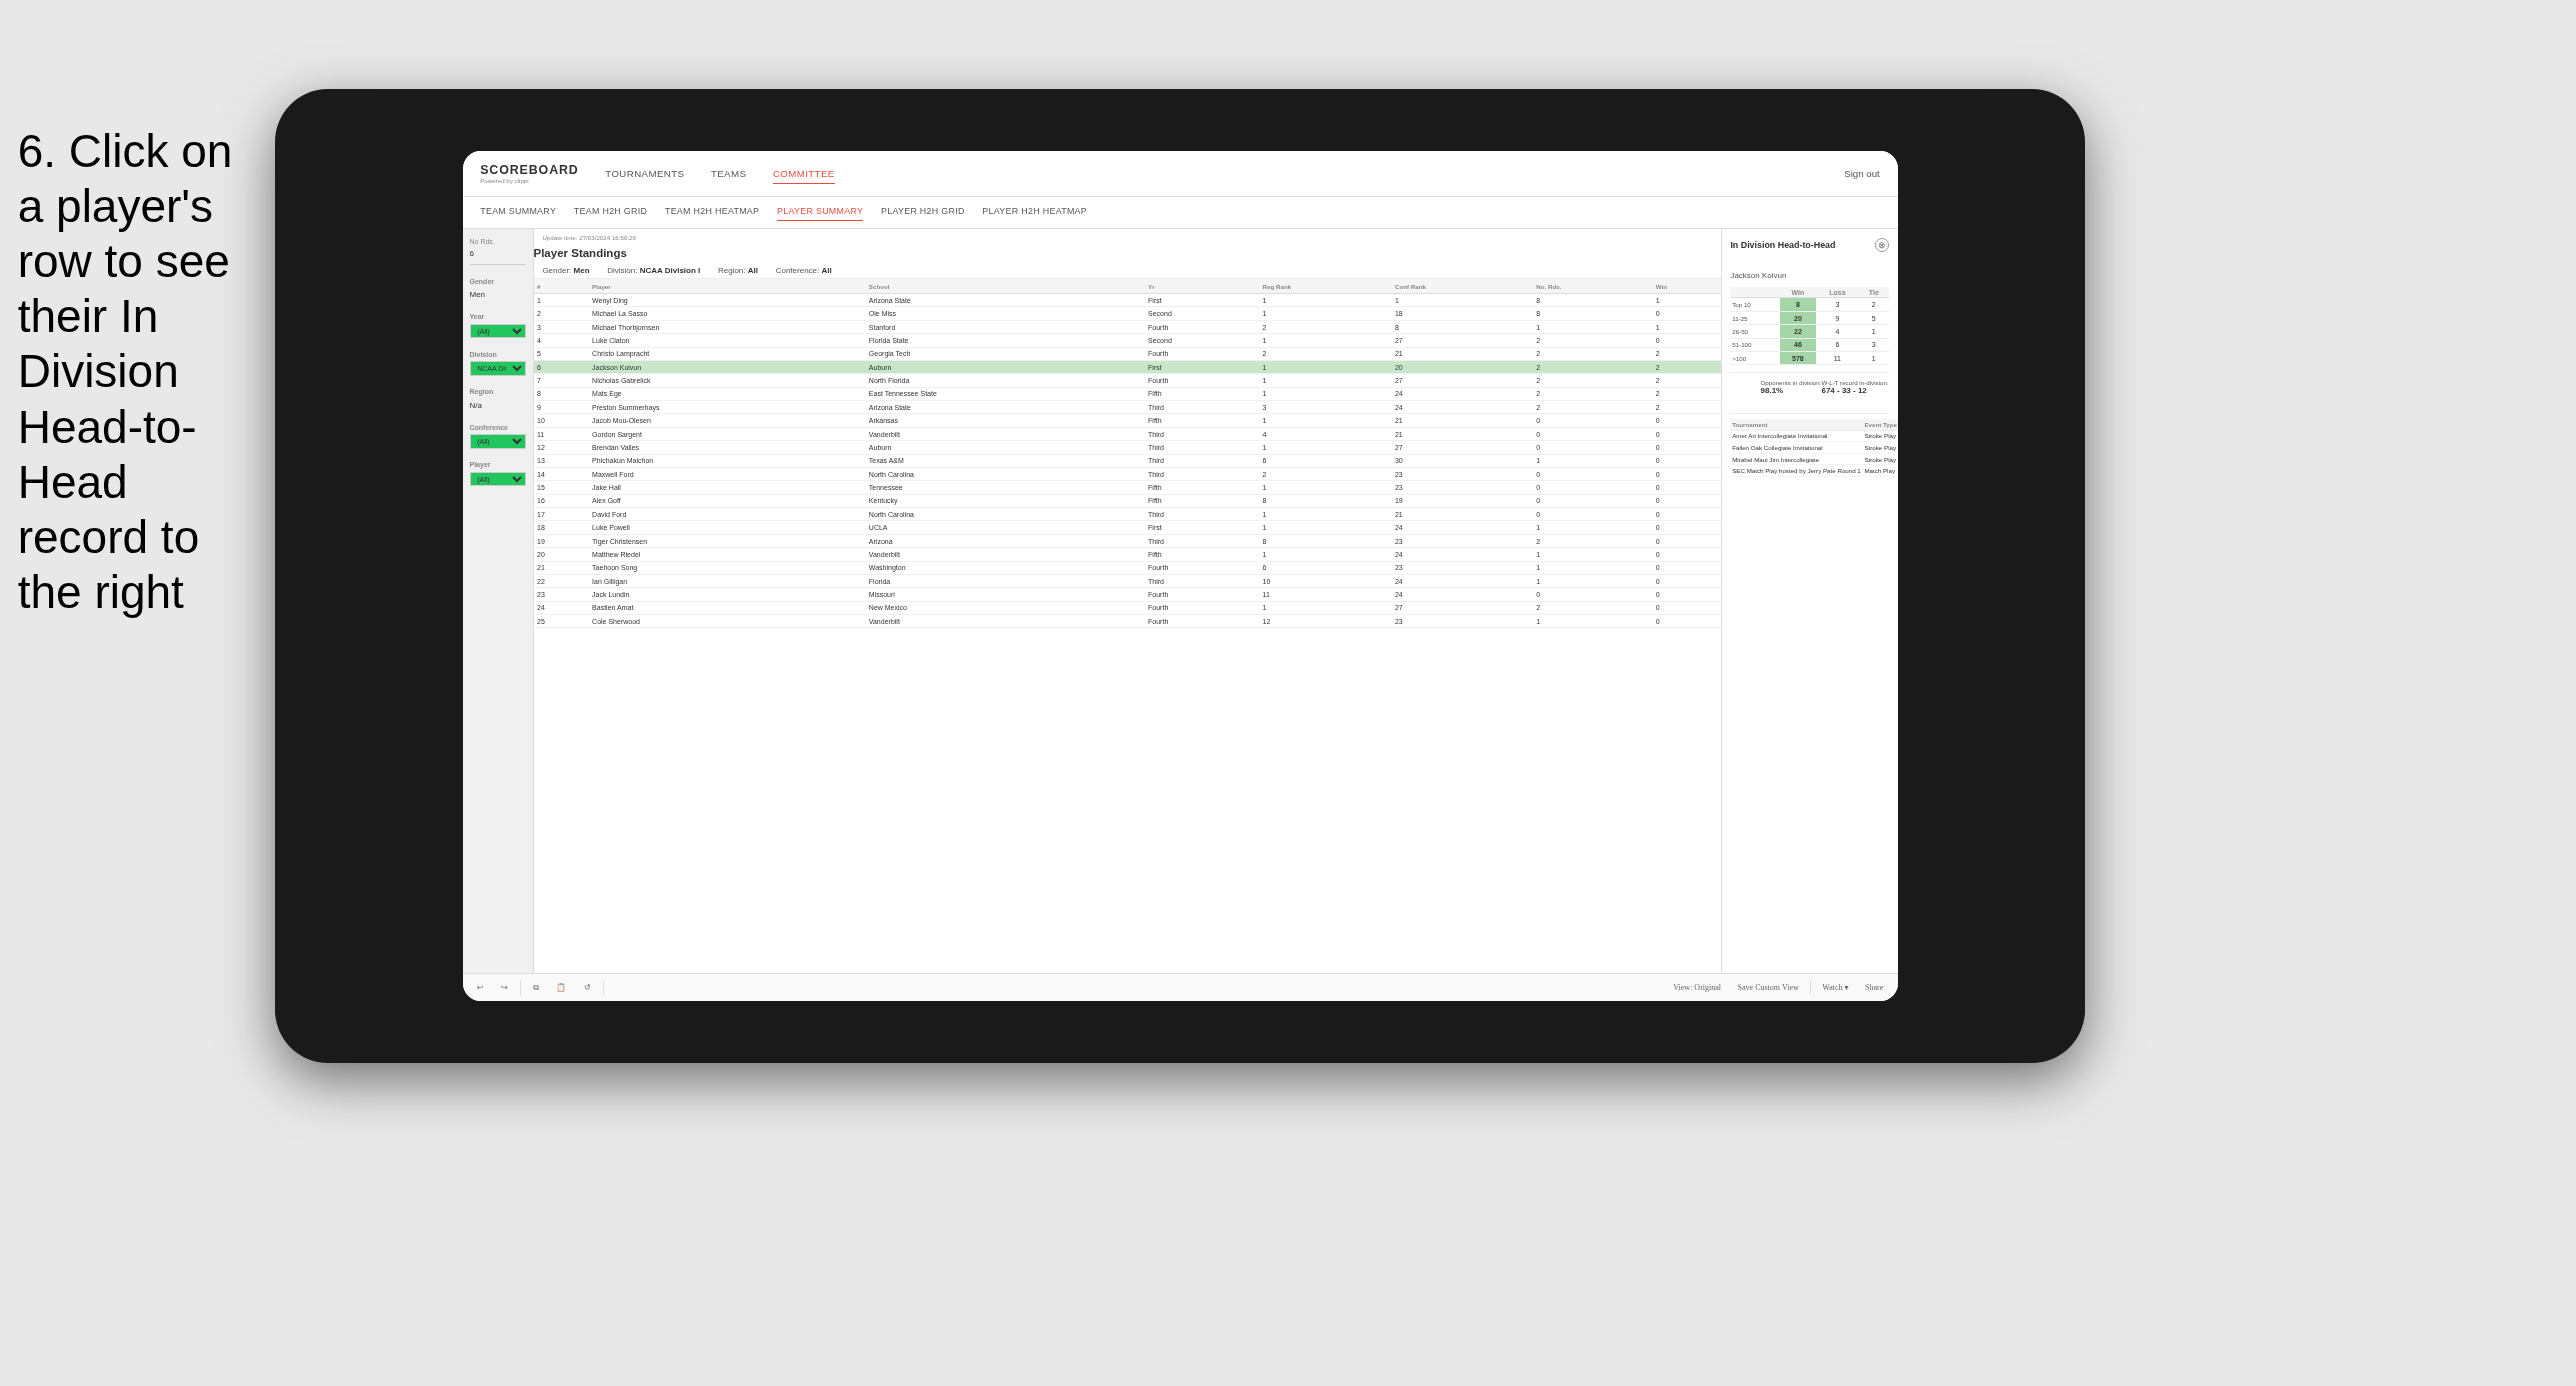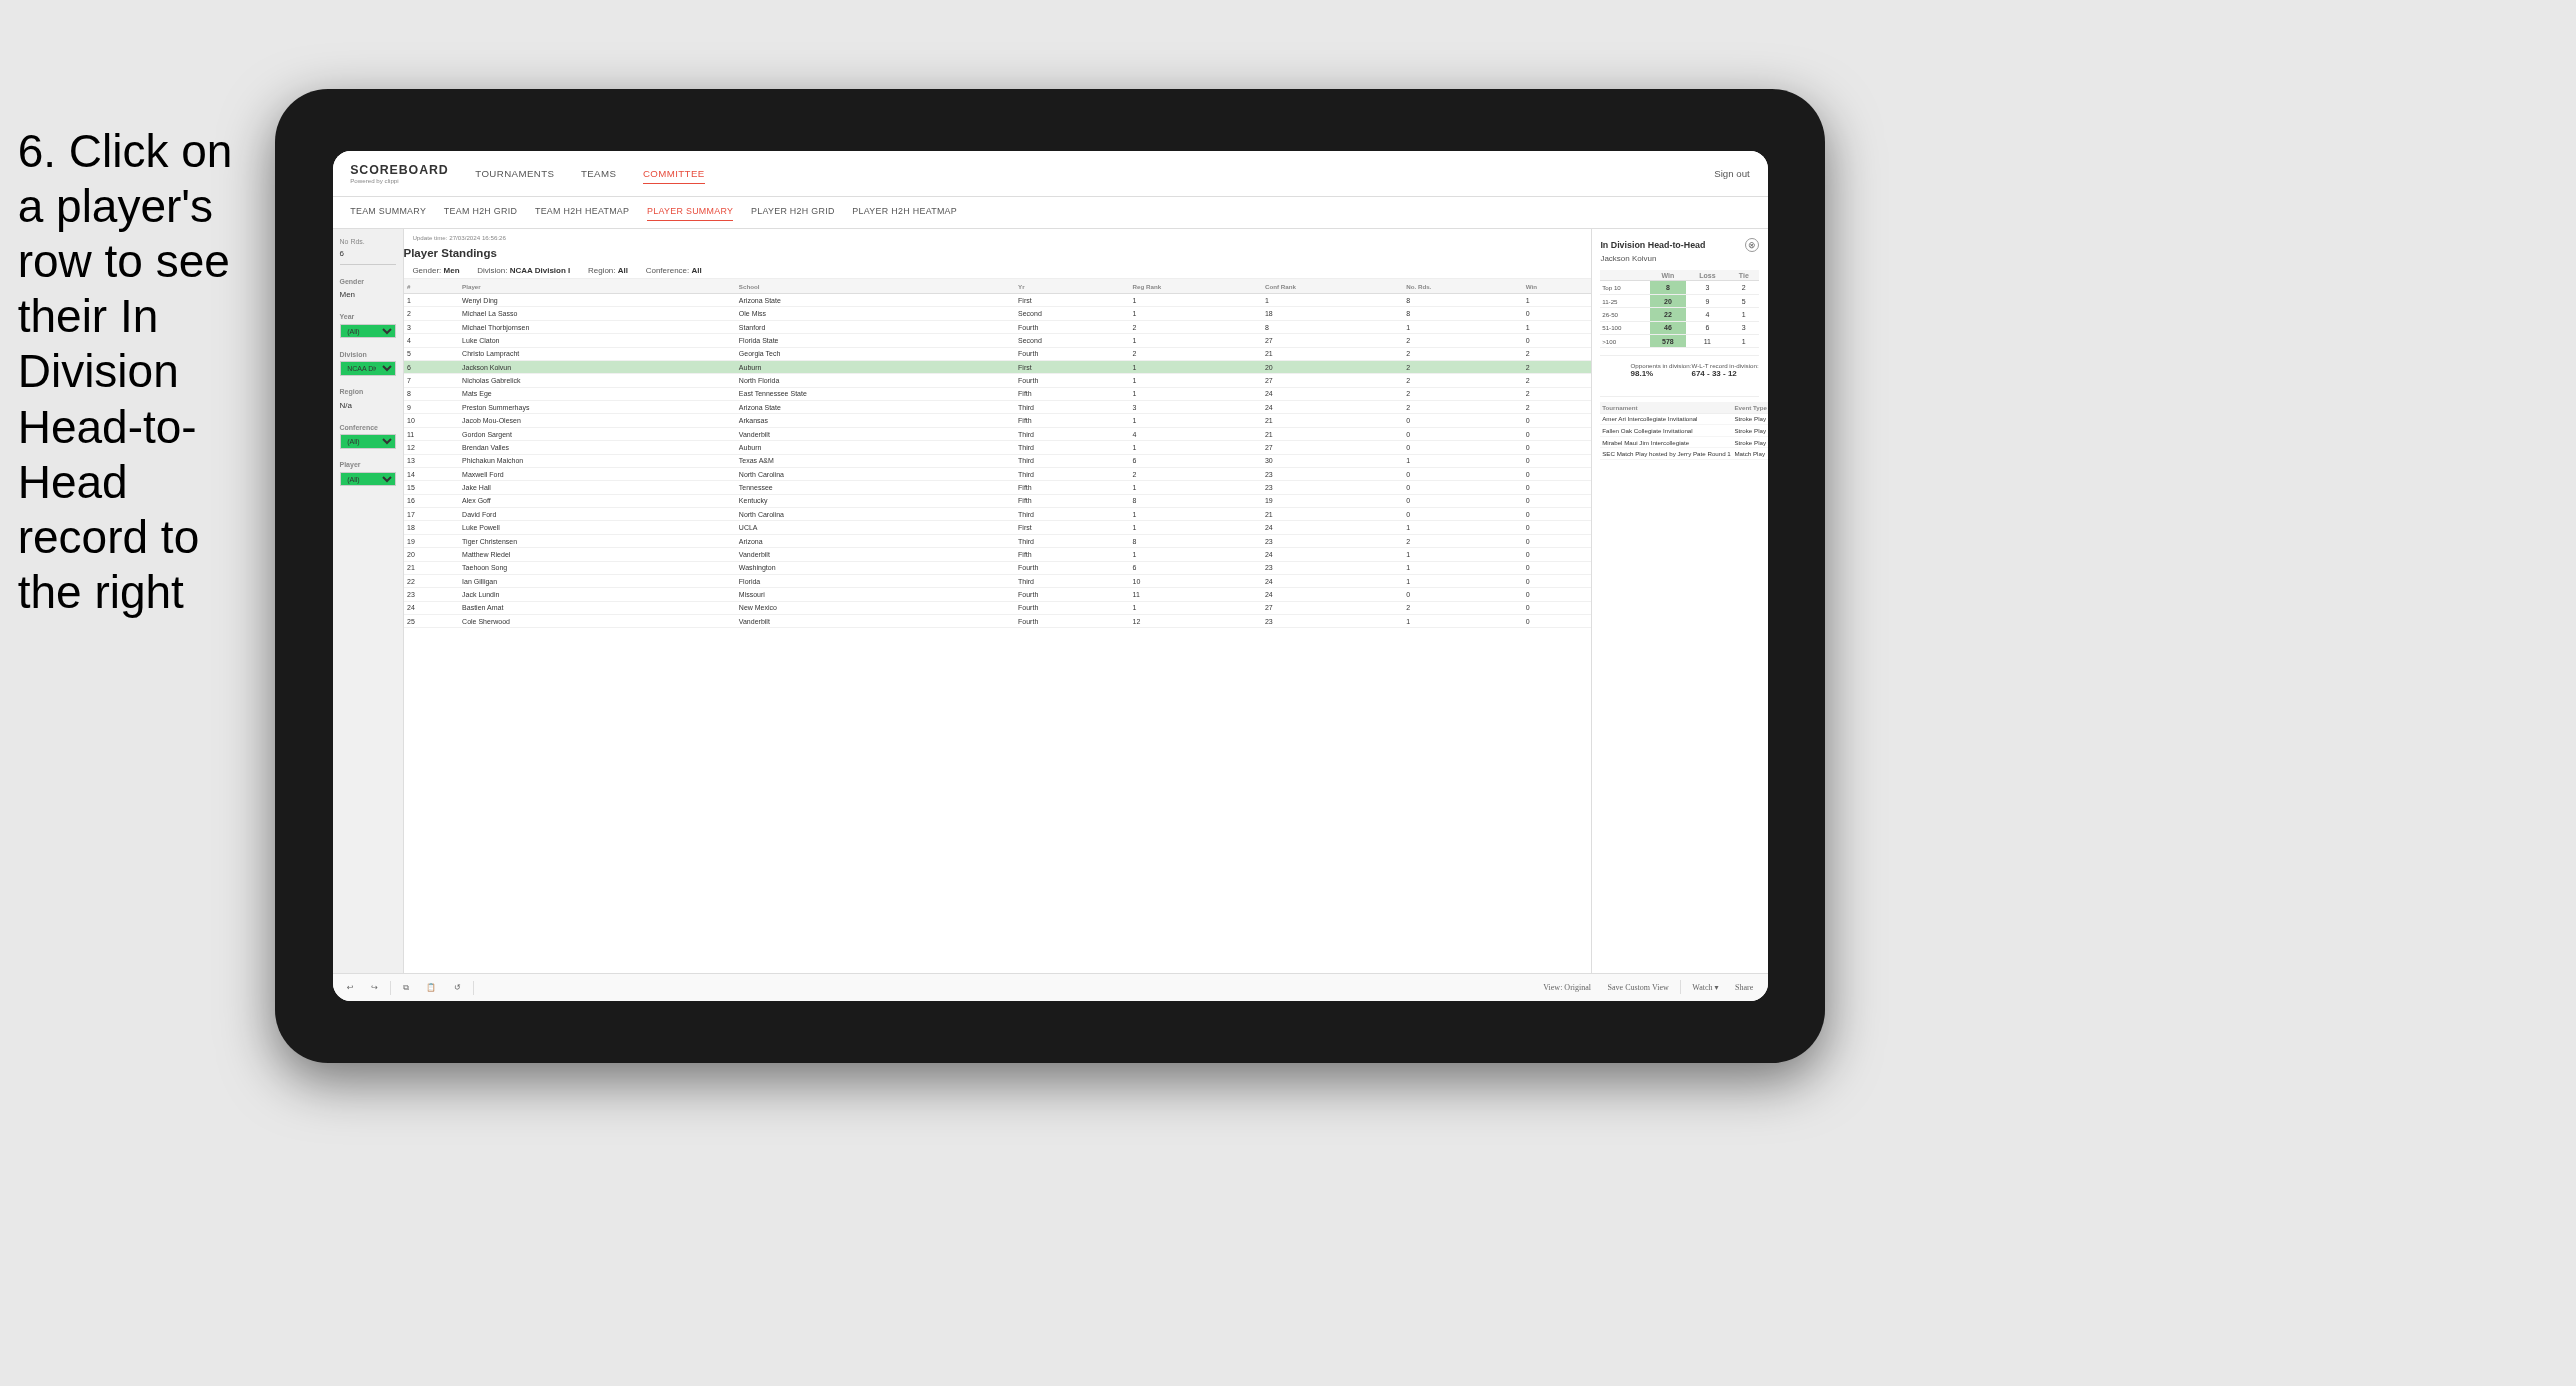--- a/index.html
+++ b/index.html
@@ -23,21 +23,21 @@
       line-height: 1.2;
       color: #000;
       padding: 17.7px;
     }
 
     
     .tablet-frame {
       position: absolute;
       left: 275px;
       top: 89px;
-      width: 1550px;
+      width: 1810px;
       height: 974px;
       background: #1a1a1a;
       border-radius: 53px;
       display: flex;
       align-items: center;
       justify-content: center;
       box-shadow: 0 17.7px 53px rgba(0,0,0,0.5);
     }
 
     .tablet-screen {
@@ -268,21 +268,21 @@
       background: #fff;
       border-left: 0.9px solid #ddd;
       padding: 8.9px;
       font-size: 7px;
     }
 
     .h2h-header {
       display: flex;
       justify-content: space-between;
       align-items: center;
-      margin-bottom: 2px;
+      margin-bottom: 19px;
     }
 
     .h2h-title {
       font-size: 8.9px;
       font-weight: 700;
       color: #333;
     }
 
     .h2h-player {
       font-size: 8px;

